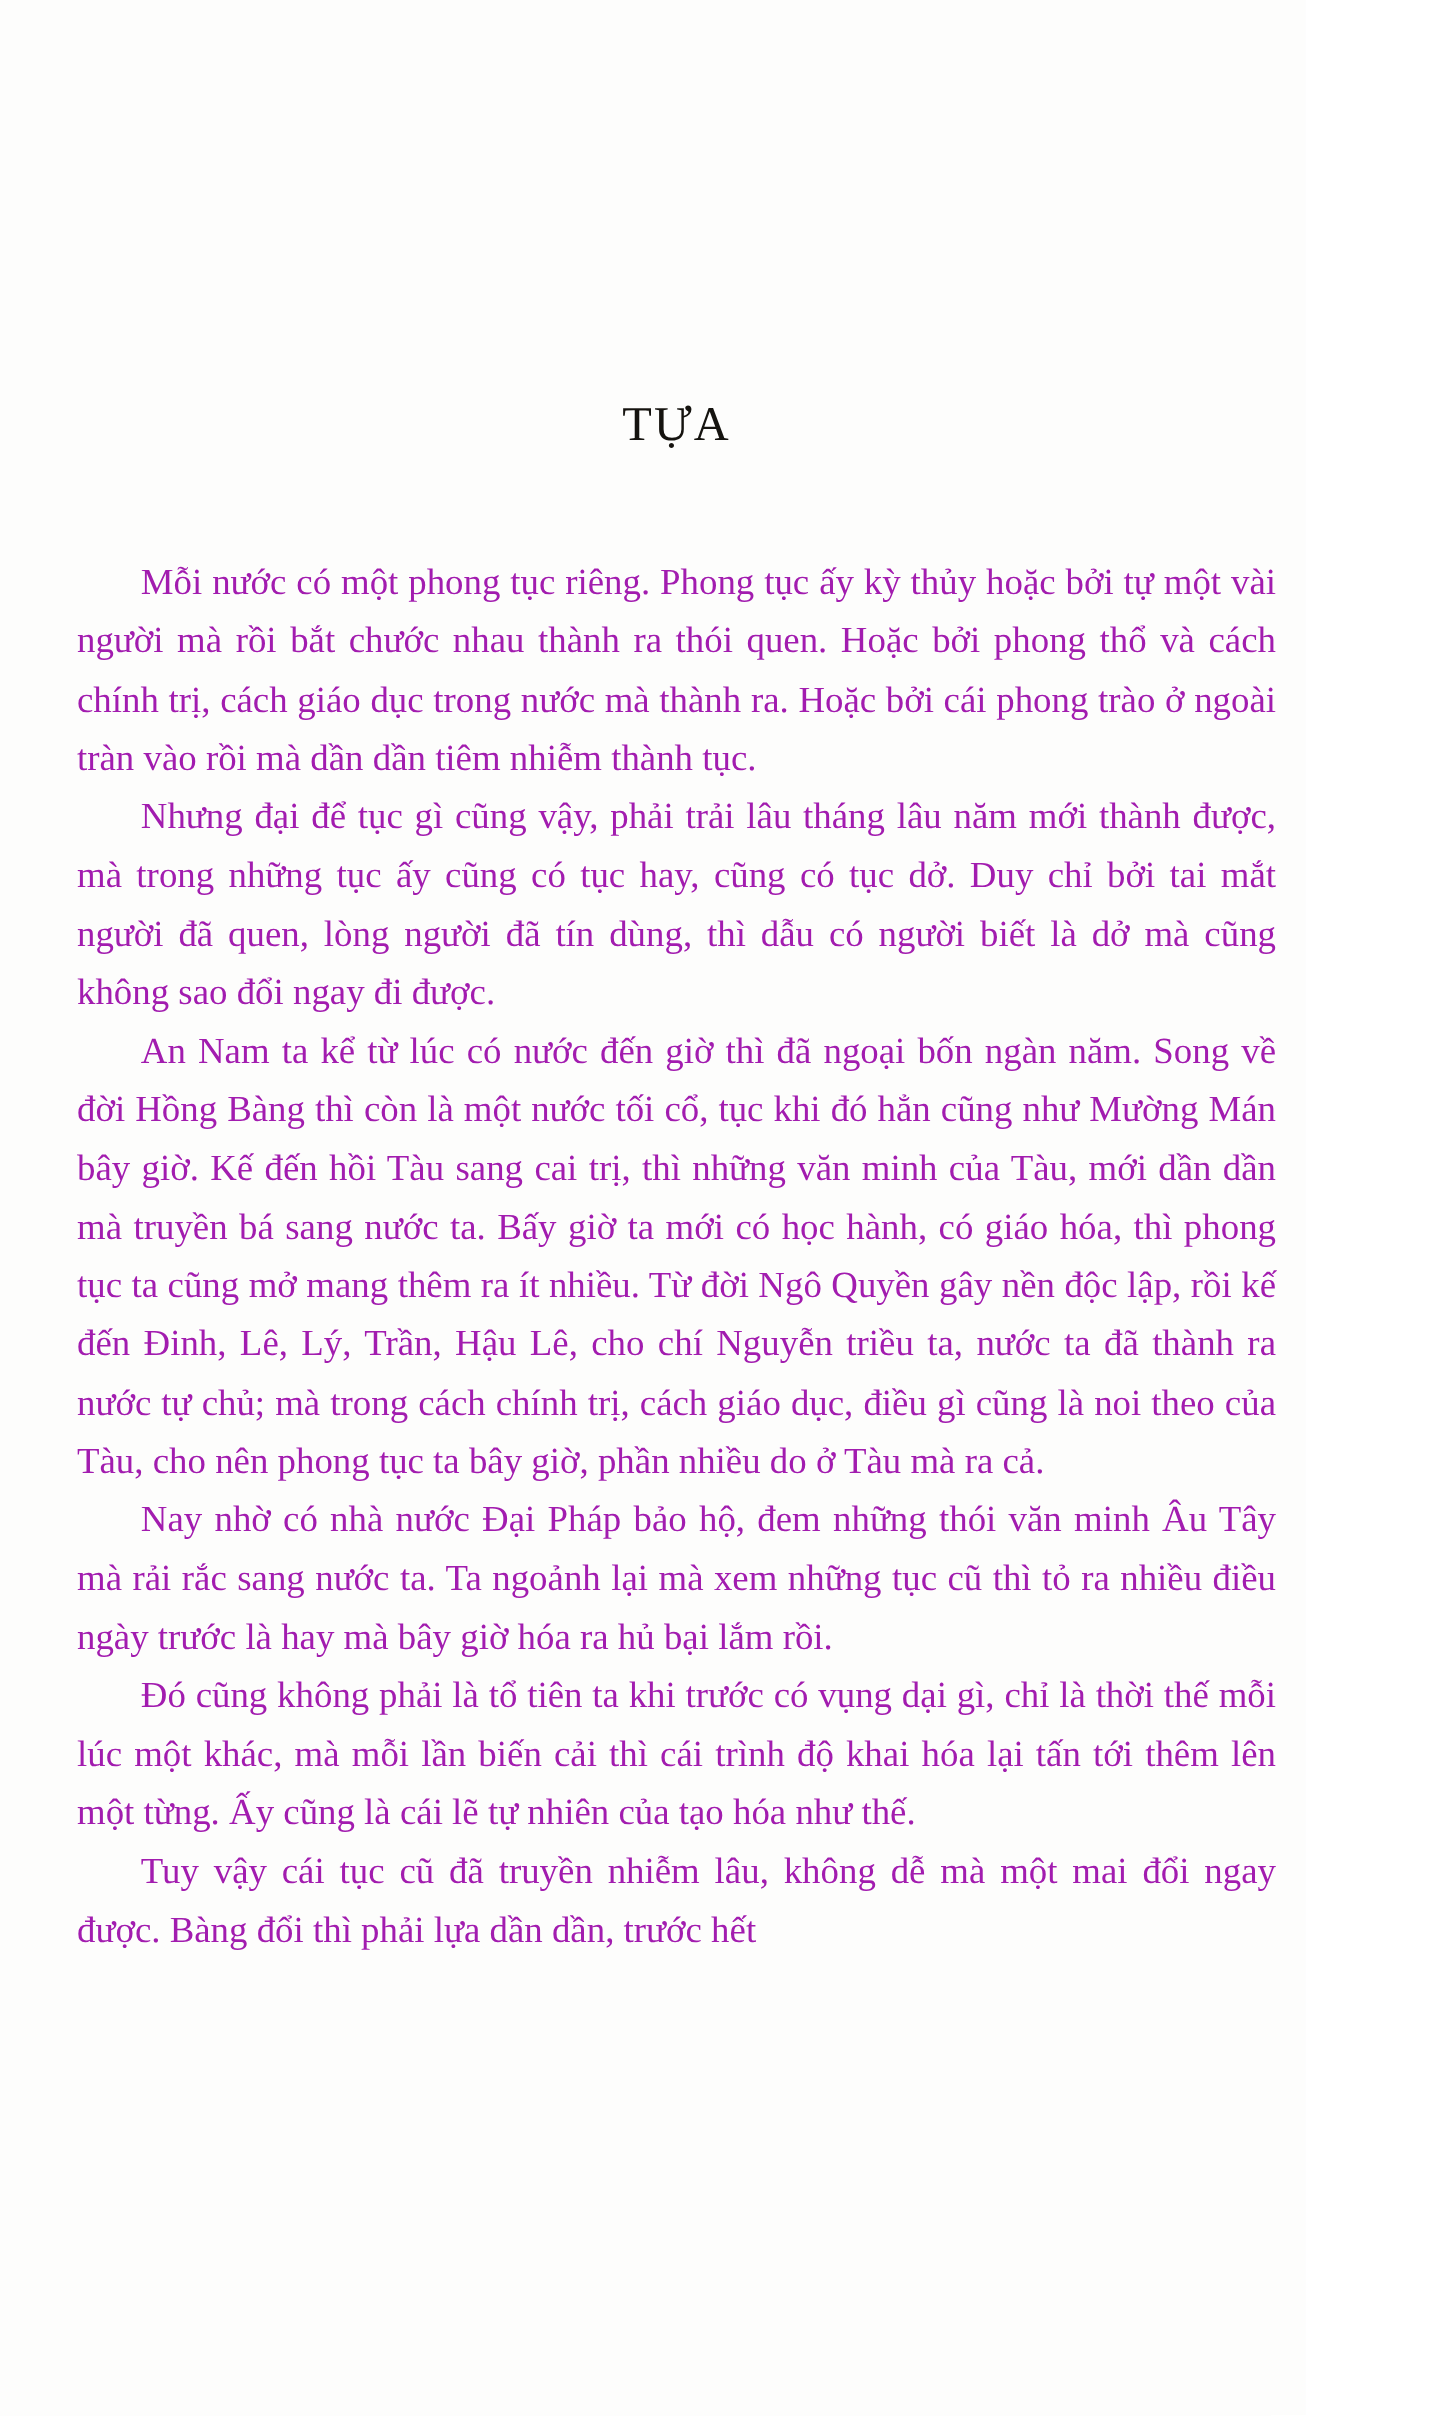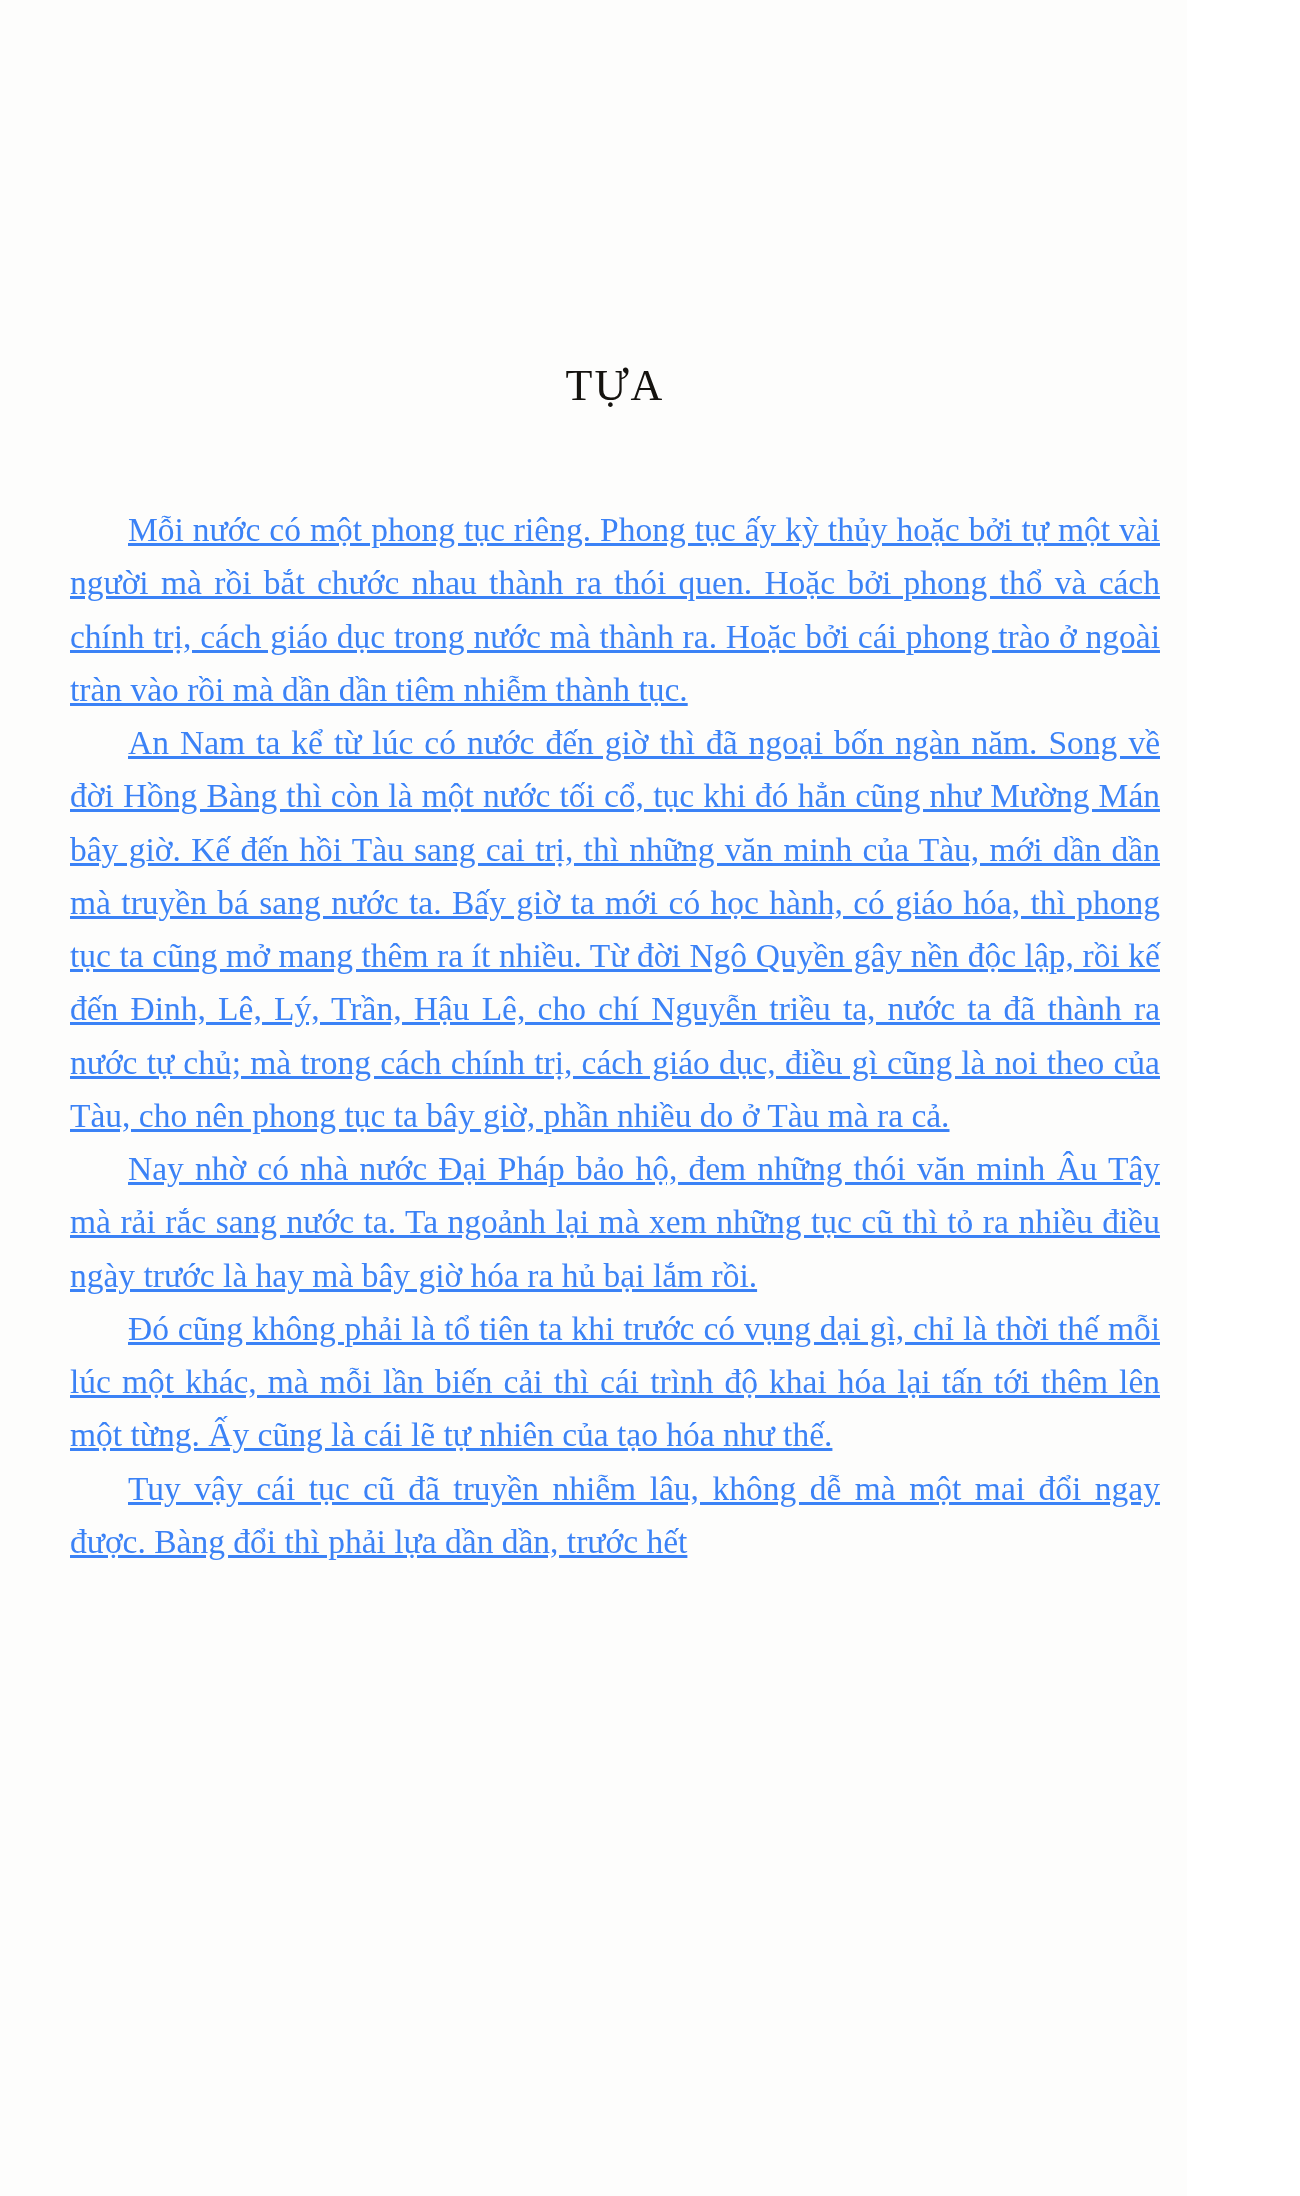--- a/index.html
+++ b/index.html
@@ -36,39 +36,39 @@
     padding-top: 360px;
     font-family: "Liberation Serif", serif;
     color: #15130f;
   }
   .body-text {
     margin: 0;
     padding-top: 92px;
     font-size: 33.5px;
     line-height: 1.59;
     text-align: justify;
-    color: #3b82f6;
+    color: #a21caf;
     hyphens: none;
-    text-decoration: underline;
   }
   .body-text p {
     margin: 0;
     text-indent: 58px;
   }
   .body-text p.first {
     text-indent: 58px;
   }
 </style>
 </head>
 <body>
 
 <div class="page">
   <div class="content">
     <h1 class="page-title">TỰA</h1>
     <div class="body-text">
       <p class="first">Mỗi nước có một phong tục riêng. Phong tục ấy kỳ thủy hoặc bởi tự một vài người mà rồi bắt chước nhau thành ra thói quen. Hoặc bởi phong thổ và cách chính trị, cách giáo dục trong nước mà thành ra. Hoặc bởi cái phong trào ở ngoài tràn vào rồi mà dần dần tiêm nhiễm thành tục.</p>
+      <p>Nhưng đại để tục gì cũng vậy, phải trải lâu tháng lâu năm mới thành được, mà trong những tục ấy cũng có tục hay, cũng có tục dở. Duy chỉ bởi tai mắt người đã quen, lòng người đã tín dùng, thì dẫu có người biết là dở mà cũng không sao đổi ngay đi được.</p>
       <p>An Nam ta kể từ lúc có nước đến giờ thì đã ngoại bốn ngàn năm. Song về đời Hồng Bàng thì còn là một nước tối cổ, tục khi đó hẳn cũng như Mường Mán bây giờ. Kế đến hồi Tàu sang cai trị, thì những văn minh của Tàu, mới dần dần mà truyền bá sang nước ta. Bấy giờ ta mới có học hành, có giáo hóa, thì phong tục ta cũng mở mang thêm ra ít nhiều. Từ đời Ngô Quyền gây nền độc lập, rồi kế đến Đinh, Lê, Lý, Trần, Hậu Lê, cho chí Nguyễn triều ta, nước ta đã thành ra nước tự chủ; mà trong cách chính trị, cách giáo dục, điều gì cũng là noi theo của Tàu, cho nên phong tục ta bây giờ, phần nhiều do ở Tàu mà ra cả.</p>
       <p>Nay nhờ có nhà nước Đại Pháp bảo hộ, đem những thói văn minh Âu Tây mà rải rắc sang nước ta. Ta ngoảnh lại mà xem những tục cũ thì tỏ ra nhiều điều ngày trước là hay mà bây giờ hóa ra hủ bại lắm rồi.</p>
       <p>Đó cũng không phải là tổ tiên ta khi trước có vụng dại gì, chỉ là thời thế mỗi lúc một khác, mà mỗi lần biến cải thì cái trình độ khai hóa lại tấn tới thêm lên một từng. Ấy cũng là cái lẽ tự nhiên của tạo hóa như thế.</p>
       <p>Tuy vậy cái tục cũ đã truyền nhiễm lâu, không dễ mà một mai đổi ngay được. Bàng đổi thì phải lựa dần dần, trước hết</p>
     </div>
   </div>
 </div>
 
 </body></html>

